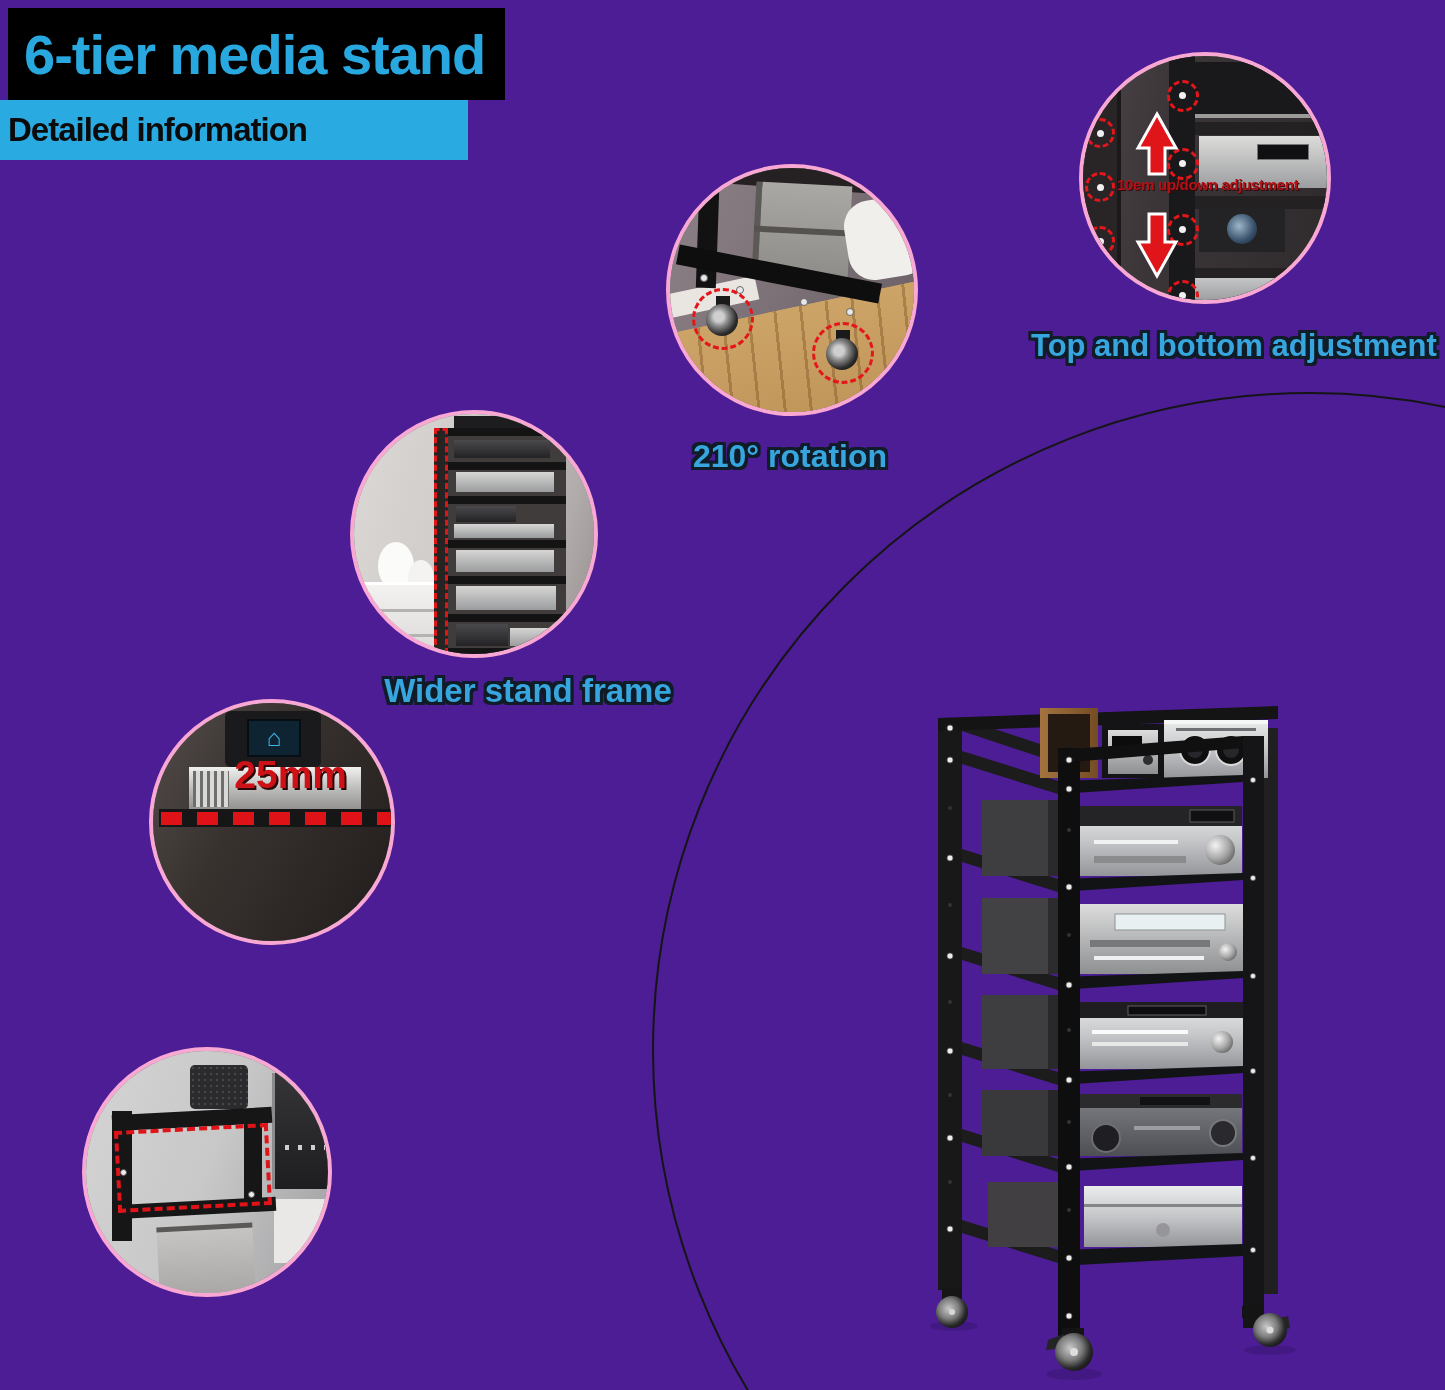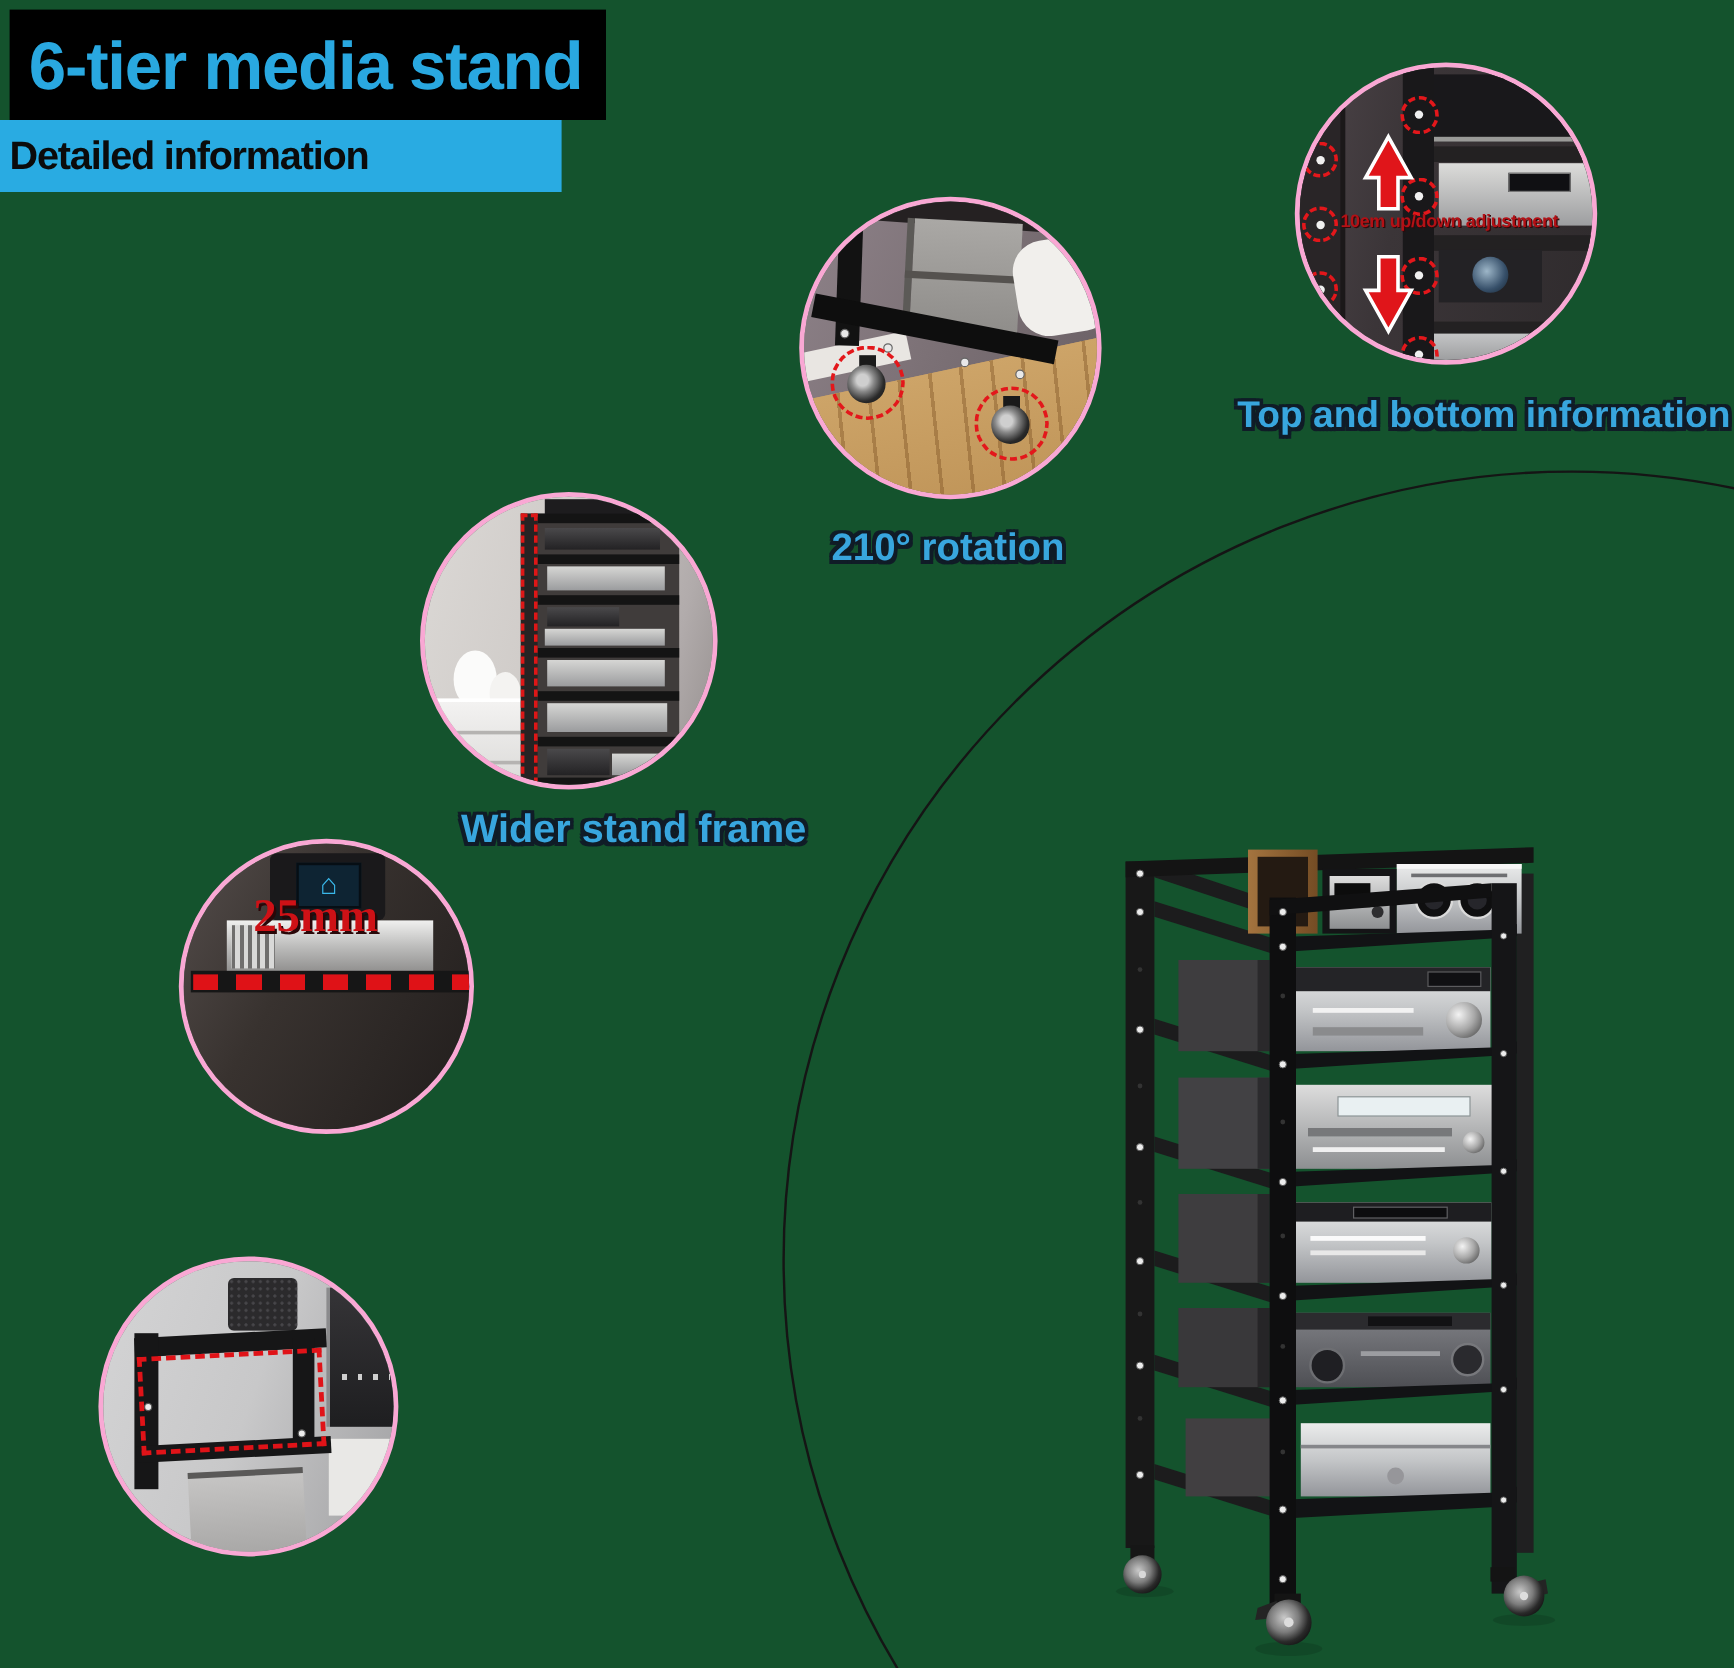--- a/index.html
+++ b/index.html
@@ -1,16 +1,16 @@
 <!DOCTYPE html>
 <html><head>
 <meta charset="utf-8">
 <style>
   html,body{margin:0;padding:0;background:#fff;}
-  #canvas{position:relative;width:1445px;height:1390px;background:#14532d;overflow:hidden;
+  #canvas{position:relative;width:1445px;height:1390px;background:#4c1d95;overflow:hidden;
           font-family:"Liberation Sans", sans-serif;}
   #canvas *{box-sizing:border-box;}
 
   
   .title-bar{position:absolute;left:8px;top:8px;width:497px;height:92px;background:#000;
              display:flex;align-items:center;padding-left:16px;}
   .title-bar span{color:#29A8E0;font-size:56px;font-weight:bold;letter-spacing:-1px;white-space:nowrap;}
   .subtitle-bar{position:absolute;left:0;top:100px;width:468px;height:60px;background:#29ABE2;
              display:flex;align-items:center;padding-left:8px;}
   .subtitle-bar span{color:#0b0b0b;font-size:33px;font-weight:bold;letter-spacing:-1px;white-space:nowrap;}
@@ -82,22 +82,22 @@
 
   
   .lam-bg{inset:0;background:linear-gradient(120deg,#544d4b 0%,#38322f 40%,#211d1c 100%);}
   .lam-dev{left:72px;top:8px;width:96px;height:56px;background:#1a191b;border-radius:6px;}
   .lam-scr{position:absolute;left:22px;top:8px;width:54px;height:38px;background:#0e2433;border:2px solid #060e14;
            color:#3ab8ea;font-size:24px;line-height:34px;text-align:center;font-weight:bold;}
   .lam-shelfunit{left:36px;top:64px;width:172px;height:44px;
      background:linear-gradient(180deg,#f0f0ef 0%,#bcbcbb 50%,#8e8d8c 100%);}
   .lam-shelfunit .ribs{position:absolute;left:4px;top:4px;width:36px;height:36px;
      background:repeating-linear-gradient(90deg,#6f6e6d 0 3px,#d9d9d8 3px 7px);}
-  .lam-25{left:58px;top:38px;width:136px;text-align:left;color:#ce1116;font-size:39px;font-weight:bold;
-          text-shadow:2px 2px 0 #2a0708;font-family:Liberation Serif, serif;}
+  .lam-25{left:58px;top:50px;width:136px;text-align:right;color:#ce1116;font-size:39px;font-weight:bold;
+          text-shadow:2px 2px 0 #2a0708;}
   .lam-bar{left:6px;top:106px;width:234px;height:18px;background:#161616;}
   .lam-dash{left:8px;top:109px;width:230px;height:13px;
      background:repeating-linear-gradient(90deg,#df1217 0 21px,rgba(0,0,0,0) 21px 36px);}
   .lam-rcv{left:28px;top:142px;width:194px;height:86px;background:linear-gradient(180deg,#d0d1d0,#9d9e9d);}
   .lam-rcv .band{position:absolute;left:0;top:0;width:100%;height:30px;background:#121214;}
   .lam-rcv .disp{position:absolute;left:92px;top:6px;width:84px;height:18px;background:#1f2a30;border:1px solid #4a5a62;
                  color:#9fb6bd;font-size:9px;line-height:16px;text-align:center;}
   .lam-knob{position:absolute;left:18px;top:24px;width:56px;height:56px;border-radius:50%;
      background:radial-gradient(circle at 35% 35%,#f4f4f4,#bdbdbd 40%,#707070 72%,#474747 100%);}
   .lam-dotrow{position:absolute;left:92px;width:100px;height:6px;
@@ -161,21 +161,21 @@
     <div class="abs dash-circ" style="left:84px;top:224px;width:32px;height:32px;"></div>
     <div class="abs dash-circ" style="left:2px;top:62px;width:30px;height:30px;"></div>
     <div class="abs dash-circ" style="left:2px;top:116px;width:30px;height:30px;"></div>
     <div class="abs dash-circ" style="left:2px;top:170px;width:30px;height:30px;"></div>
     <svg class="abs" style="left:0;top:0;" width="252" height="252" viewBox="0 0 252 252">
       <polygon points="74,58 93,92 82,92 82,118 66,118 66,92 55,92" fill="#e0151a" stroke="#ffffff" stroke-width="3"></polygon>
       <polygon points="74,220 55,186 66,186 66,158 82,158 82,186 93,186" fill="#e0151a" stroke="#ffffff" stroke-width="3"></polygon>
     </svg>
     <div class="abs adj-note">10em up/down adjustment</div>
   </div>
-  <div class="caption" style="left:1031px;top:328px;width:400px;font-size:31px;">Top and bottom information</div>
+  <div class="caption" style="left:1031px;top:328px;width:400px;font-size:31px;">Top and bottom adjustment</div>
 
   <div class="pcircle" style="left:666px;top:164px;width:252px;height:252px;">
     <div class="abs rot-wall"></div>
     <div class="abs rot-baseboard"></div>
     <div class="abs rot-floor"></div>
     <div class="abs rot-topshade"></div>
     <div class="abs rot-drawers"></div>
     <div class="abs rot-drawline"></div>
     <div class="abs rot-bed"></div>
     <div class="abs rot-leg"></div>

